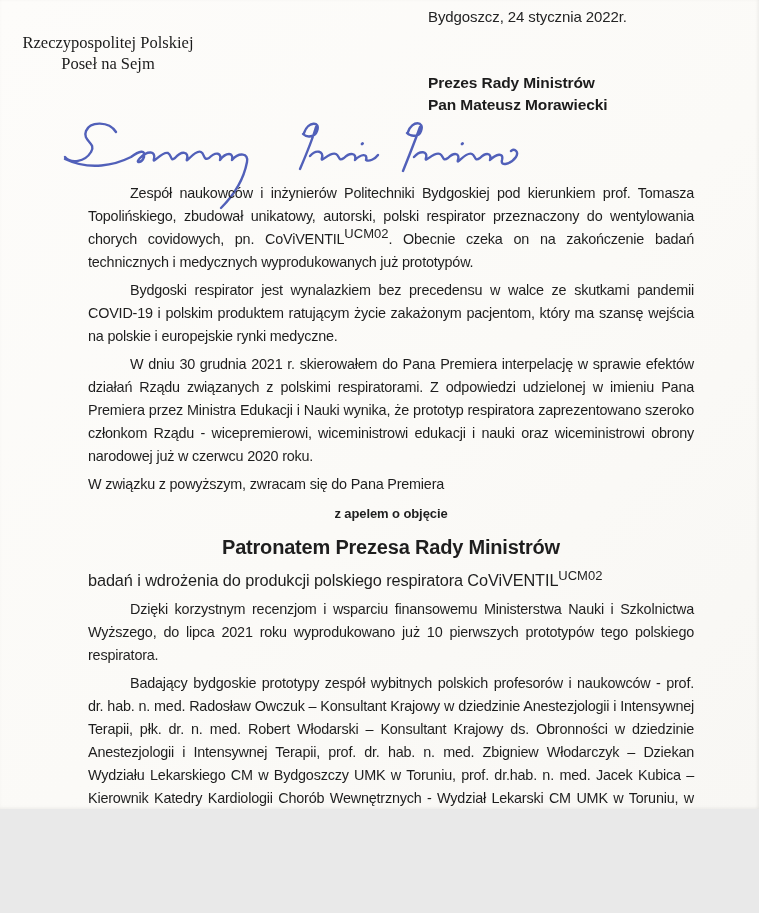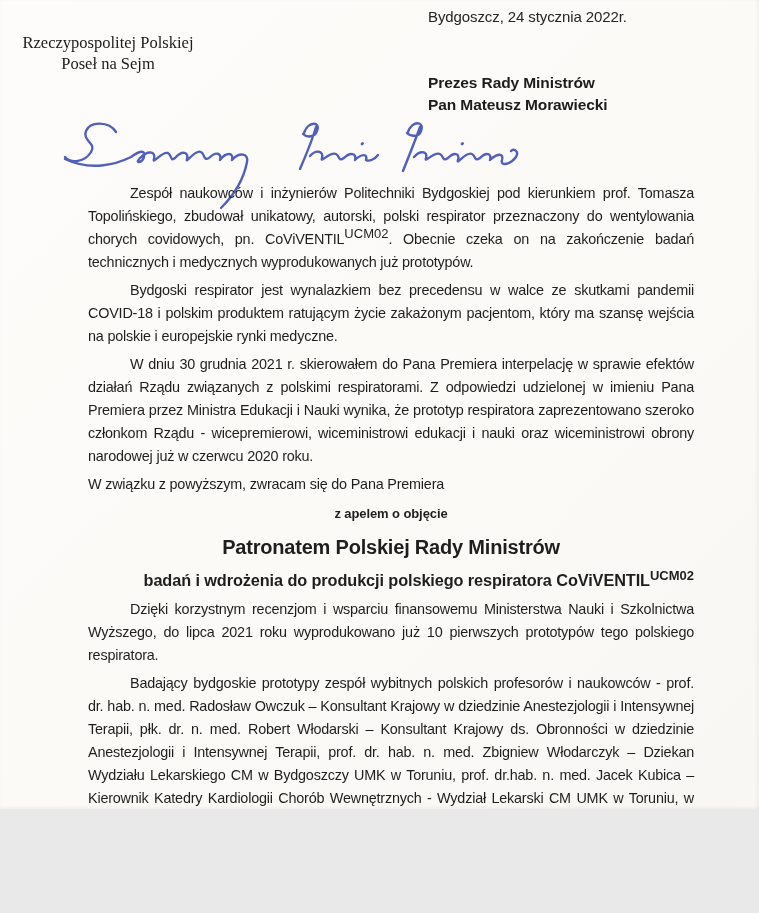--- a/index.html
+++ b/index.html
@@ -38,21 +38,21 @@
   .letter-body{
     position:absolute;left:88px;top:182px;width:606px;
     font-size:14.4px;line-height:23px;letter-spacing:-0.2px;
     text-align:justify;color:#1e1e1e;
   }
   .letter-body p{margin:0 0 5px 0;}
   .para{text-indent:42px;}
   .closing-intro{text-align:left;text-indent:0;margin-bottom:6px;}
   .appeal-1{text-align:center;font-weight:700;font-size:13px;line-height:26px;margin-bottom:5px;letter-spacing:-0.1px;}
   .appeal-2{text-align:center;font-weight:700;font-size:20px;line-height:30px;margin-bottom:2px;letter-spacing:-0.2px;}
-  .appeal-3{text-align:right;font-weight:700;font-size:16.3px;line-height:26px;margin-bottom:8px;letter-spacing:-0.1px;}
+  .appeal-3{text-align:left;font-weight:400;font-size:16.3px;line-height:26px;margin-bottom:8px;letter-spacing:-0.1px;}
   sup{font-size:13px;line-height:0;letter-spacing:0;}
 </style>
 </head>
 <body>
 
 <div class="page">
 
   <div class="date-line">Bydgoszcz, 24 stycznia 2022r.</div>
 
   <div class="sender-block">
@@ -87,30 +87,30 @@
              C392,34 398,35 396,42 C394,48 404,33 410,36 C414,38 412,44 418,40
              C424,34 430,35 428,42 C434,36 442,34 440,42 C438,49 449,46 454,39
              C457,34 453,30 449,33" stroke="#4353b4"></path>
     <path stroke-width="2.8" d="M400,26 l0.6,-0.6" stroke="#4353b4"></path>
   </svg>
 
   <div class="letter-body">
 
     <p class="para"><span>Zespół naukowców i inżynierów Politechniki Bydgoskiej pod kierunkiem prof. Tomasza Topolińskiego, zbudował unikatowy, autorski, polski respirator przeznaczony do wentylowania chorych covidowych, pn. CoViVENTIL</span><sup>UCM02</sup><span>. Obecnie czeka on na zakończenie badań technicznych i medycznych wyprodukowanych już prototypów.</span></p>
 
-    <p class="para">Bydgoski respirator jest wynalazkiem bez precedensu w walce ze skutkami pandemii COVID-18 i polskim produktem ratującym życie zakażonym pacjentom, który ma szansę wejścia na polskie i europejskie rynki medyczne.</p>
+    <p class="para">Bydgoski respirator jest wynalazkiem bez precedensu w walce ze skutkami pandemii COVID-19 i polskim produktem ratującym życie zakażonym pacjentom, który ma szansę wejścia na polskie i europejskie rynki medyczne.</p>
 
     <p class="para">W dniu 30 grudnia 2021 r. skierowałem do Pana Premiera interpelację w sprawie efektów działań Rządu związanych z polskimi respiratorami. Z odpowiedzi udzielonej w imieniu Pana Premiera przez Ministra Edukacji i Nauki wynika, że prototyp respiratora zaprezentowano szeroko członkom Rządu - wicepremierowi, wiceministrowi edukacji i nauki oraz wiceministrowi obrony narodowej już w czerwcu 2020 roku.</p>
 
 
     <p class="closing-intro">W związku z powyższym, zwracam się do Pana Premiera</p>
 
     <p class="appeal-1">z apelem o objęcie</p>
 
-    <p class="appeal-2">Patronatem Polskiej Rady Ministrów</p>
+    <p class="appeal-2">Patronatem Prezesa Rady Ministrów</p>
 
     <p class="appeal-3"><span>badań i wdrożenia do produkcji polskiego respiratora CoViVENTIL</span><sup>UCM02</sup></p>
 
     <p class="para">Dzięki korzystnym recenzjom i wsparciu finansowemu Ministerstwa Nauki i Szkolnictwa Wyższego, do lipca 2021 roku wyprodukowano już 10 pierwszych prototypów tego polskiego respiratora.</p>
 
     <p class="para">Badający bydgoskie prototypy zespół wybitnych polskich profesorów i naukowców - prof. dr. hab. n. med. Radosław Owczuk – Konsultant Krajowy w dziedzinie Anestezjologii i Intensywnej Terapii, płk. dr. n. med. Robert Włodarski – Konsultant Krajowy ds. Obronności w dziedzinie Anestezjologii i Intensywnej Terapii, prof. dr. hab. n. med. Zbigniew Włodarczyk – Dziekan Wydziału Lekarskiego CM w Bydgoszczy UMK w Toruniu, prof. dr.hab. n. med. Jacek Kubica – Kierownik Katedry Kardiologii Chorób Wewnętrznych - Wydział Lekarski CM UMK w Toruniu, w bardzo pozytywnych opiniach stwierdzili, iż pierwszy polski respirator dorównuje respiratorom obecnie znajdującym się w użytkowaniu w polskich szpitalach, a w niektórych funkcjach nawet je przewyższa.</p>
 
   </div>
 </div>
 

